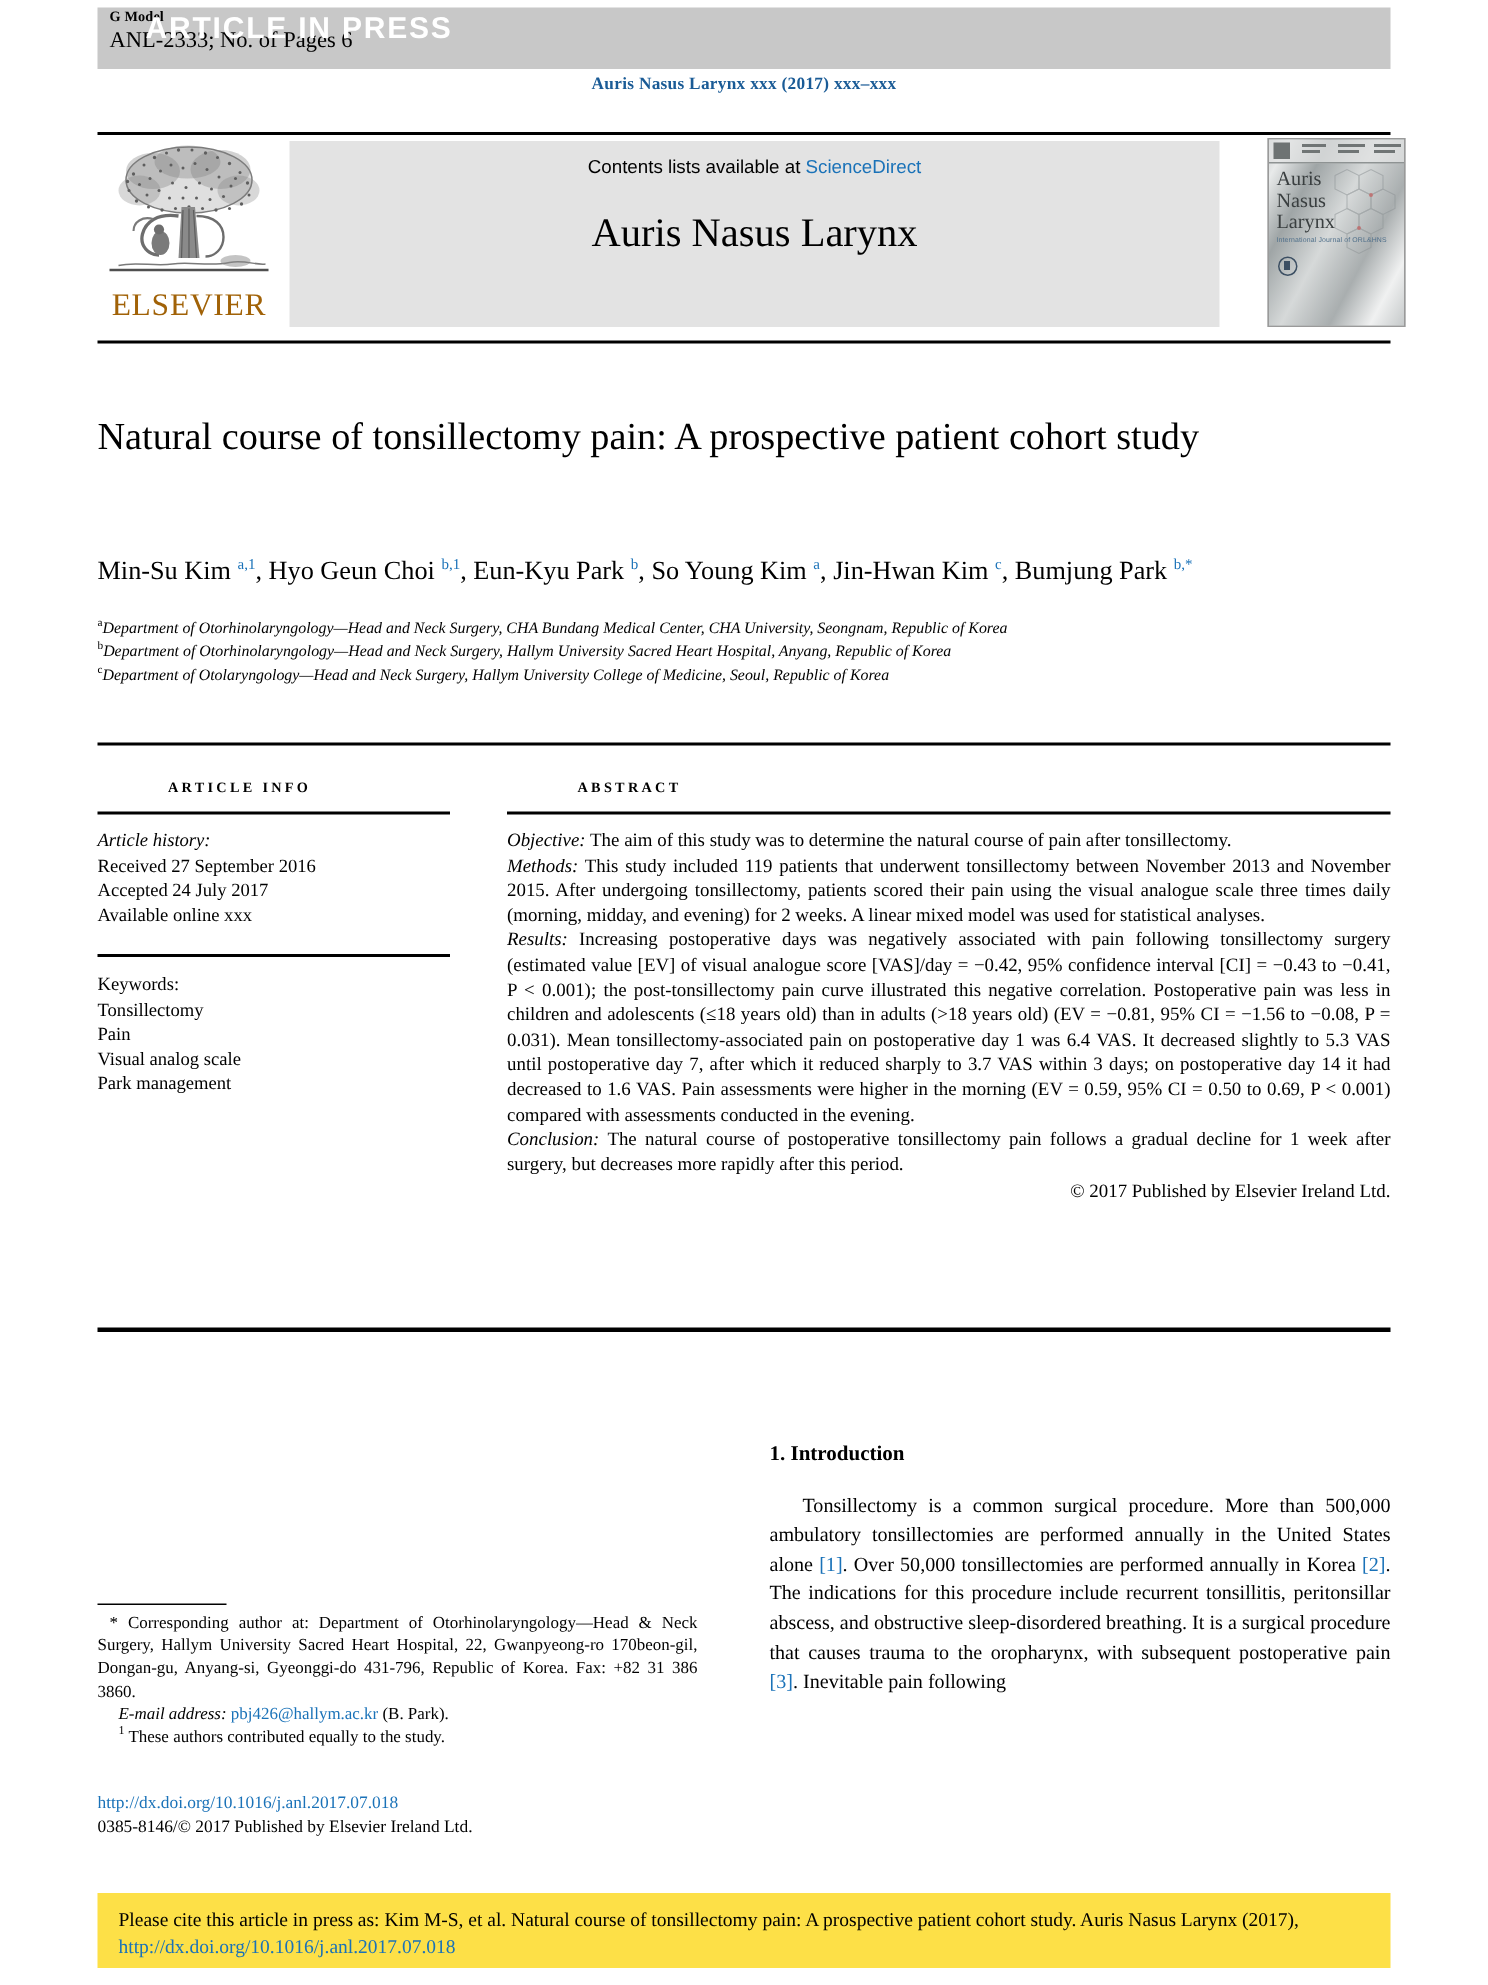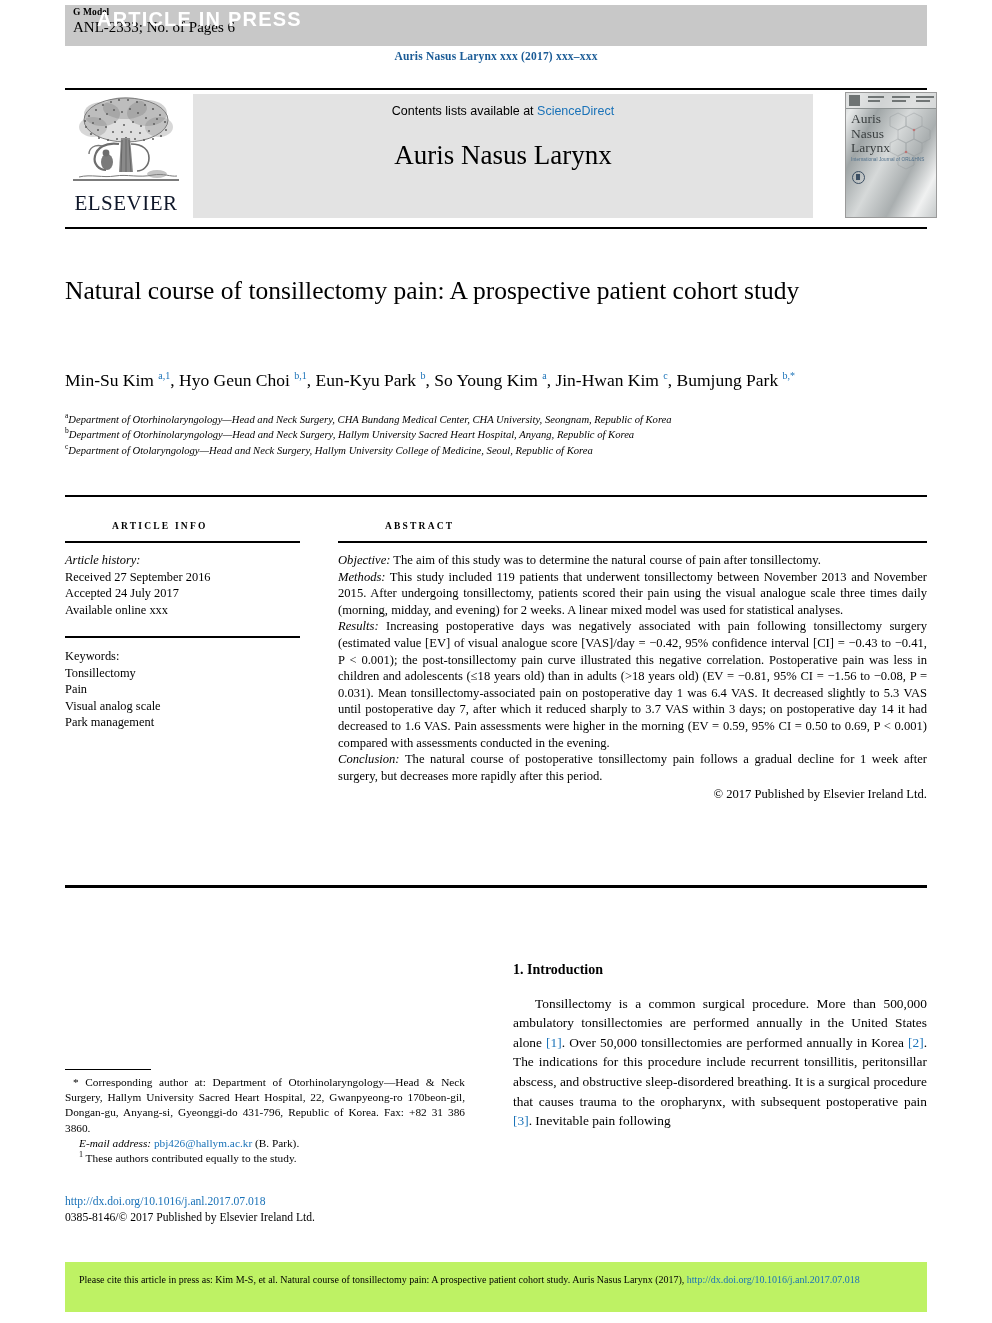--- a/index.html
+++ b/index.html
@@ -111,21 +111,21 @@
   }
   .elsevier-word {
     position: absolute;
     left: 2px;
     bottom: 2px;
     width: 118px;
     text-align: center;
     font-family: "Liberation Serif", serif;
     font-size: 21px;
     letter-spacing: .5px;
-    color: #0f172a;
+    color: #a16207;
     margin-top: 32px;
   }
   .masthead-grey {
     position: absolute;
     left: 128px;
     top: 2px;
     width: 620px;
     height: 124px;
     background: #e3e3e3;
   }
@@ -392,25 +392,25 @@
   .doi a, .doi .link { color: #1a72b8; text-decoration: none; }
   .doi .cr { color: #000; }
 
   
   .citebox {
     position: absolute;
     left: 65px;
     top: 1262px;
     width: 862px;
     height: 50px;
-    background: #bef264;
+    background: #fde047;
     box-sizing: border-box;
     padding: 9px 14px 0 14px;
     font-family: "Liberation Serif", serif;
-    font-size: 10px;
+    font-size: 13px;
     line-height: 18px;
   }
   .citebox .link { color: #1a72b8; }
 </style>
 </head>
 <body>
 
 <div class="page">
 
   <div class="topbar">

